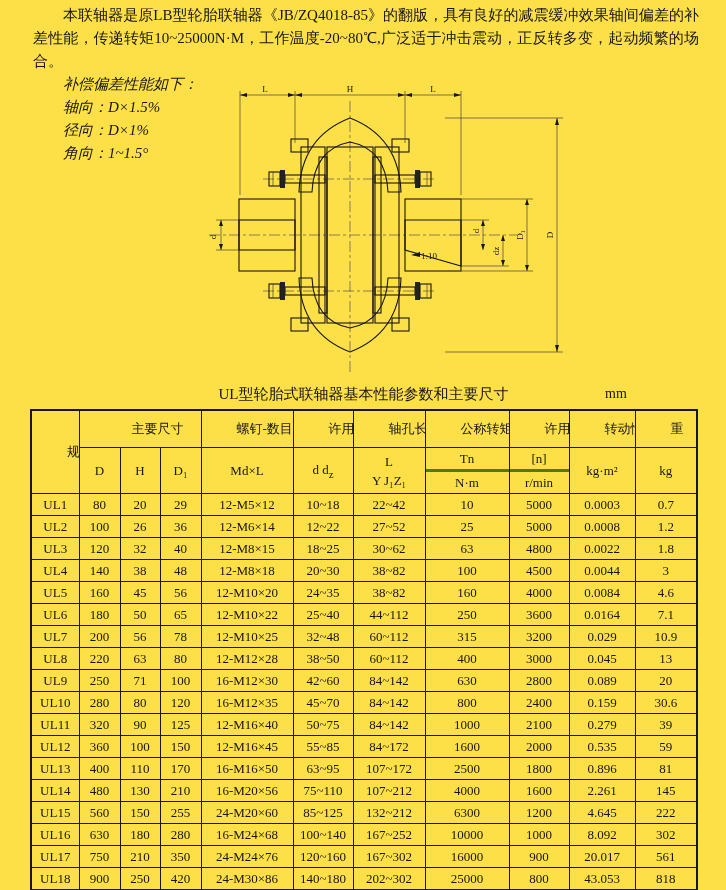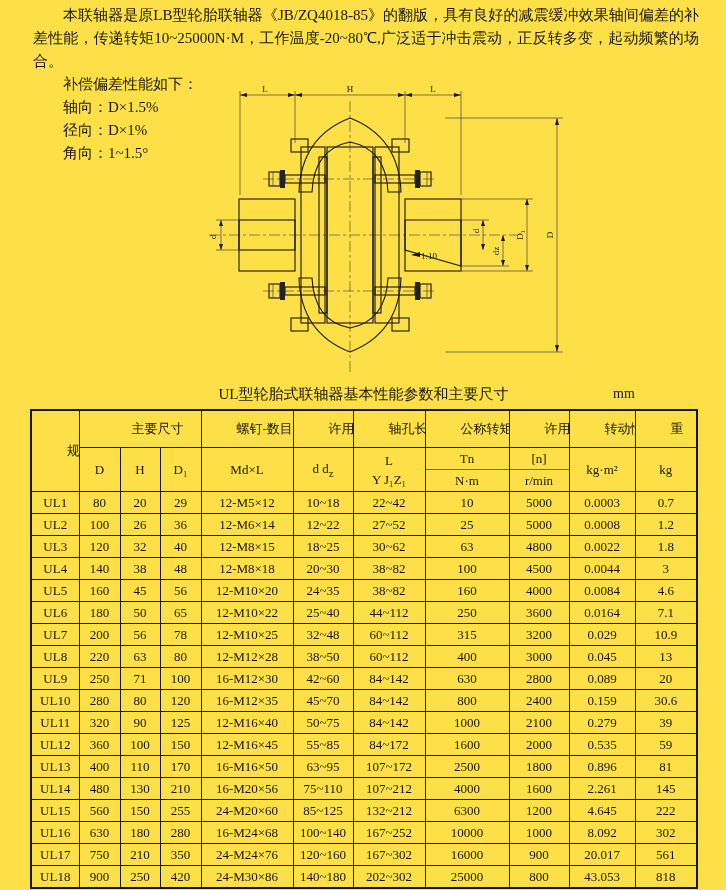--- a/index.html
+++ b/index.html
@@ -4,48 +4,48 @@
 <style>
   html,body{margin:0;padding:0;background:#e8e8e8;}
   .page{
     position:relative;width:726px;height:890px;background:#fde047;
     font-family:"Liberation Serif",serif;color:#161616;overflow:hidden;
   }
   
   .intro{position:absolute;left:33px;top:4px;width:666px;font-size:15px;line-height:23px;}
   .intro p{margin:0;}
   .intro .lead{text-indent:2em;text-align:justify;}
-  .intro .sub{margin-left:2em;}
+  .intro .sub{margin-left:2em;font-style:italic;}
   
   .drawing{position:absolute;left:205px;top:85px;}
   .drawing text{font-family:"Liberation Serif",serif;font-size:9px;fill:#161616;}
   .ln{stroke:#161616;stroke-width:1.1;fill:none;}
   .thin{stroke:#444;stroke-width:0.7;fill:none;}
   .cl{stroke:#555;stroke-width:0.7;fill:none;stroke-dasharray:11 3 3 3;}
   .arr{fill:#161616;stroke:none;}
   
   .tbl-caption{position:absolute;left:30px;top:385px;width:667px;height:22px;
     text-align:center;font-size:15px;}
-  .tbl-caption .unit{position:absolute;left:575px;top:1px;font-size:14px;margin-left:8px;}
+  .tbl-caption .unit{position:absolute;left:575px;top:1px;font-size:14px;}
   
   table.main{
     position:absolute;left:30px;top:409px;width:667px;
     border-collapse:collapse;table-layout:fixed;
     font-size:13px;border:2px solid #161616;
   }
   table.main th, table.main td{
     border:1px solid #161616;font-weight:normal;text-align:center;
     vertical-align:middle;padding:0;overflow:hidden;white-space:nowrap;
   }
   tr.hr1 th{height:36px;font-size:13px;padding-left:35px;}
   tr.hr2 th{height:42px;}
   th.nb{border-bottom:none;}
   th.nt{border-top:none;}
   .stack div{height:21px;line-height:21px;}
-  .stack div.rule{border-top:1px solid #4d7c0f;}
+  .stack div.rule{border-top:3px solid #4d7c0f;}
   .twoline div{height:19px;line-height:19px;}
   table.main td{height:21px;}
 </style>
 </head>
 <body>
 
 <div class="page">
 
   <div class="intro">
     <p class="lead">本联轴器是原LB型轮胎联轴器《JB/ZQ4018-85》的翻版，具有良好的减震缓冲效果轴间偏差的补差性能，传递转矩10~25000N·M，工作温度-20~80℃,广泛适于冲击震动，正反转多变，起动频繁的场合。</p>

